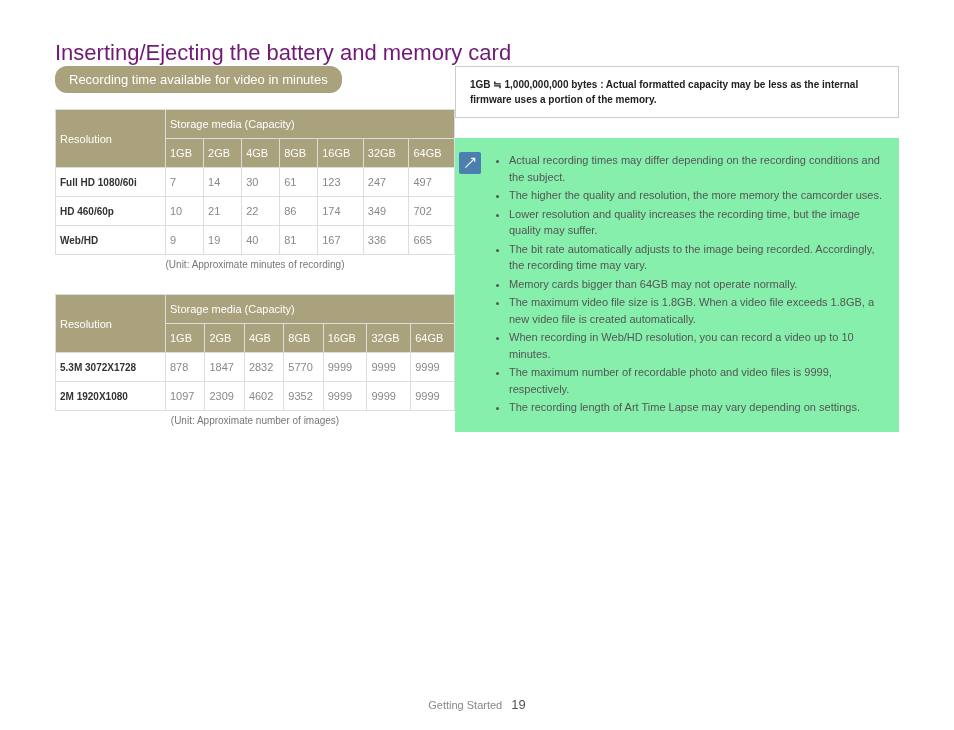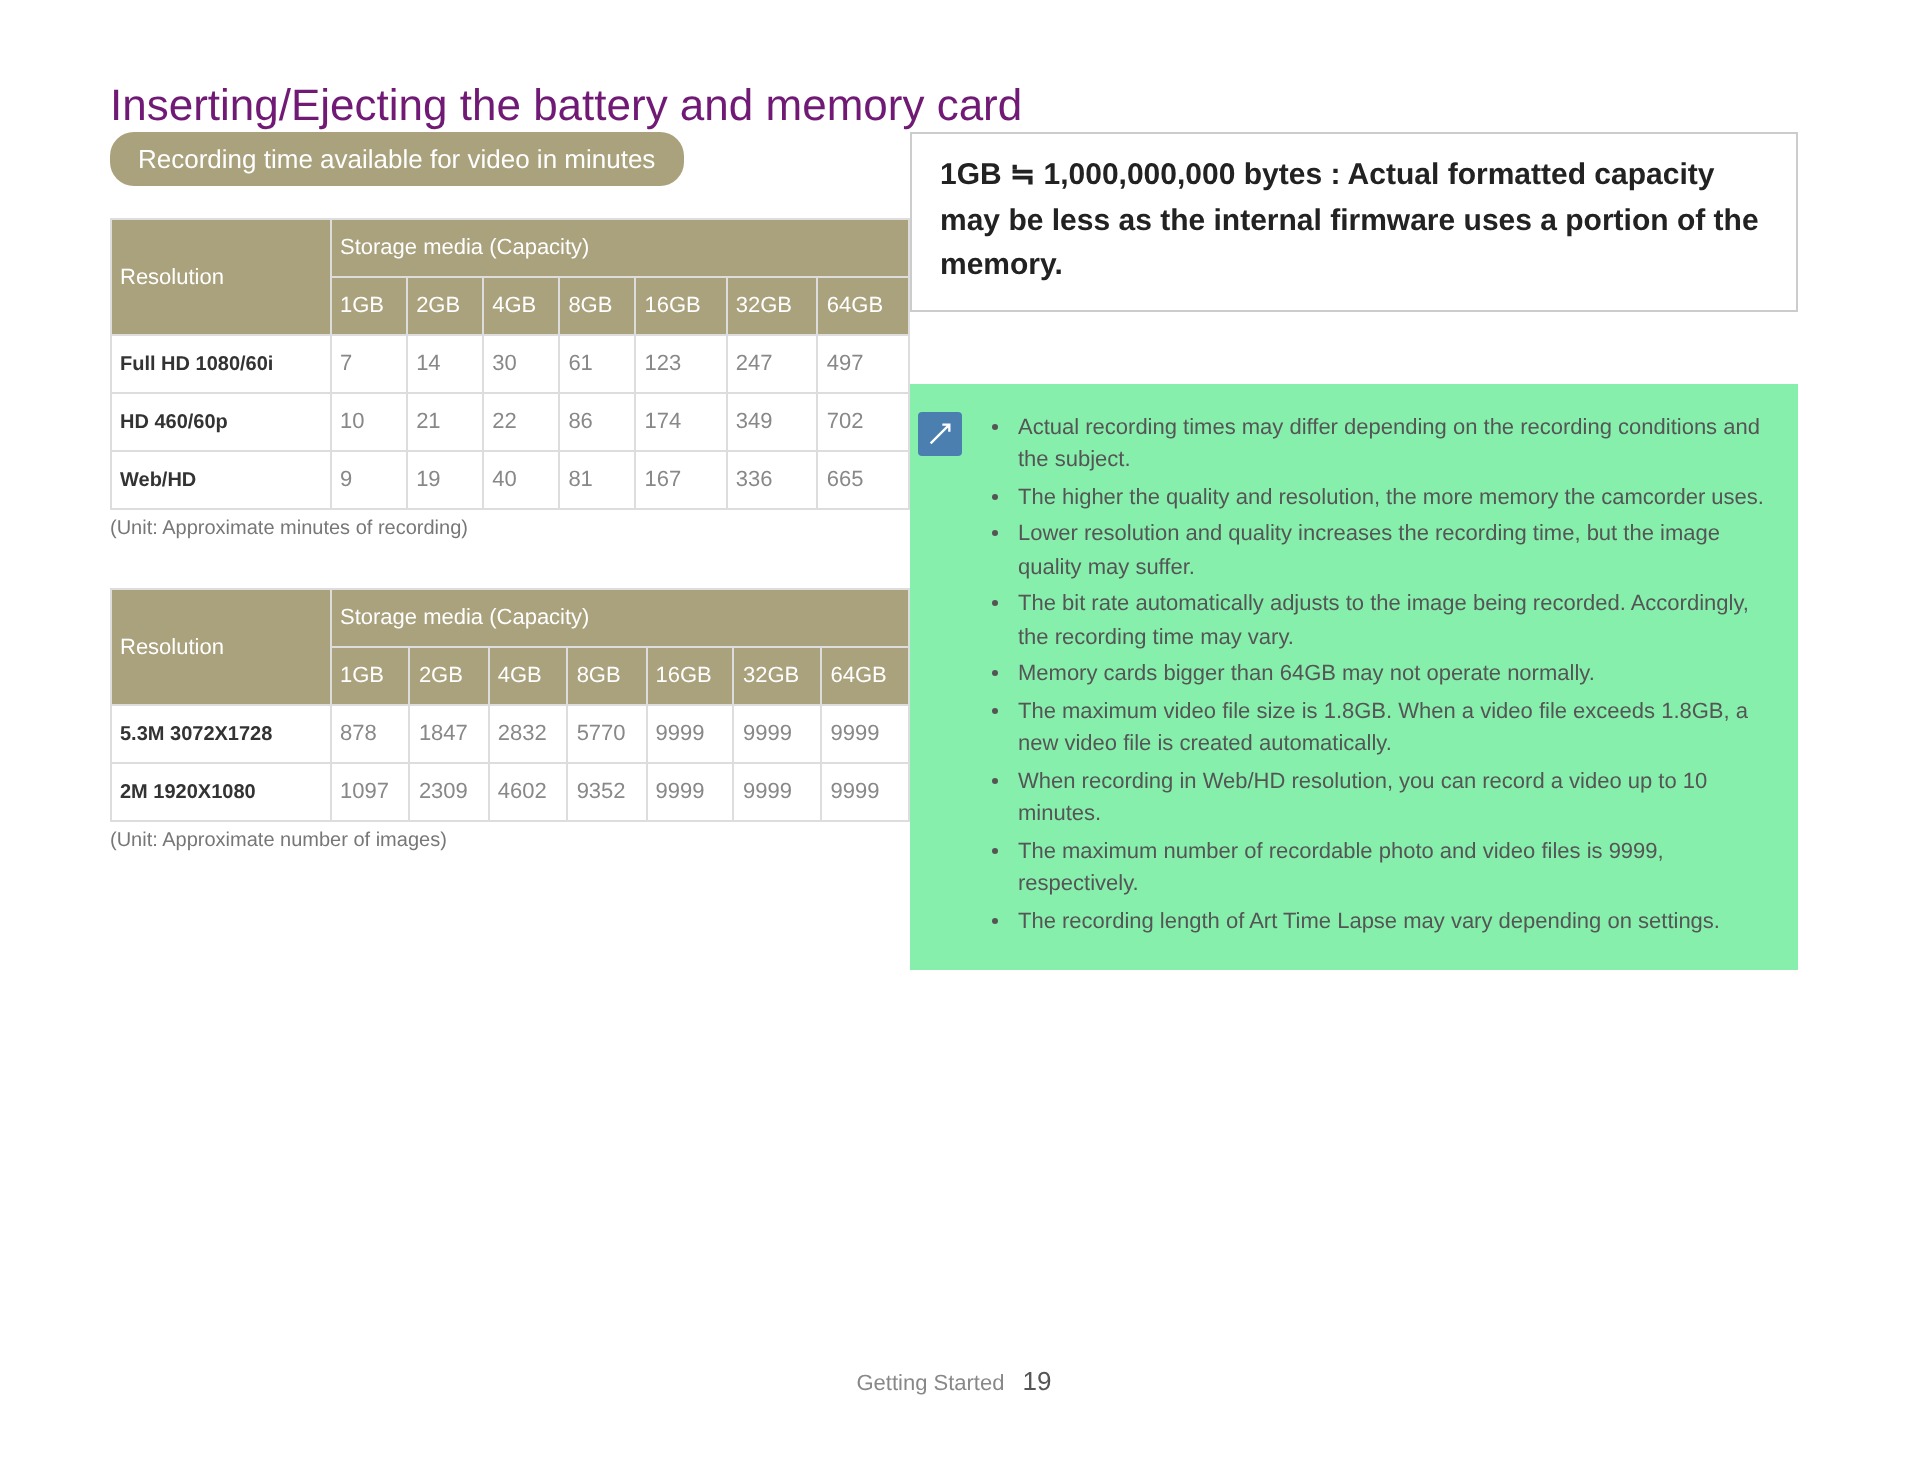--- a/index.html
+++ b/index.html
@@ -9,29 +9,29 @@
 .left-col{flex:0 0 400px}
 .right-col{flex:1}
 .section-pill{display:inline-block;background:#aaa17d;color:#fff;font-size:13px;padding:6px 14px;border-radius:12px;margin-bottom:16px}
 table{border-collapse:collapse;width:100%;font-size:11px;margin-bottom:4px}
 th,td{text-align:left;padding:8px 4px;border:1px solid #ddd}
 .th-main{background:#aaa17d;color:#fff;font-weight:400}
 .th-res{background:#aaa17d;color:#fff;font-weight:400;width:110px}
 .th-cap{background:#aaa17d;color:#fff;font-weight:400}
 .row-label{font-weight:700;color:#333;font-size:10px}
 .data-cell{color:#888}
-.unit-note{font-size:10px;color:#777;text-align:left;margin-bottom:24px}
-.info-box{border:1px solid #ccc;padding:10px 14px;font-size:15px;color:#222;margin-bottom:36px;line-height:1.5}
+.unit-note{font-size:10px;color:#777;text-align:center;margin-bottom:24px}
+.info-box{border:1px solid #ccc;padding:10px 14px;font-size:10px;color:#222;margin-bottom:20px;line-height:1.5}
 .info-box b{font-weight:700}
 .note-box{background:#86efac;padding:14px 14px 14px 4px;display:flex;gap:10px;font-size:11px;color:#555;line-height:1.5}
 .note-icon{flex:0 0 22px;height:22px;background:#4a7fb0;border-radius:2px;display:flex;align-items:center;justify-content:center}
 .note-icon svg{width:14px;height:14px}
 .note-list{list-style:disc;padding-left:18px}
 .note-list li{margin-bottom:2px}
-.footer{position:absolute;bottom:32px;left:0;right:0;text-align:center;font-size:11px;color:#888}
+.footer{position:absolute;bottom:18px;left:0;right:0;text-align:center;font-size:11px;color:#888}
 .footer .pg{font-size:13px;color:#555;margin-left:6px}
 </style>
 </head>
 <body>
 
 <h1 class="page-title">Inserting/Ejecting the battery and memory card</h1>
 
 <div class="content">
   <div class="left-col">
 

